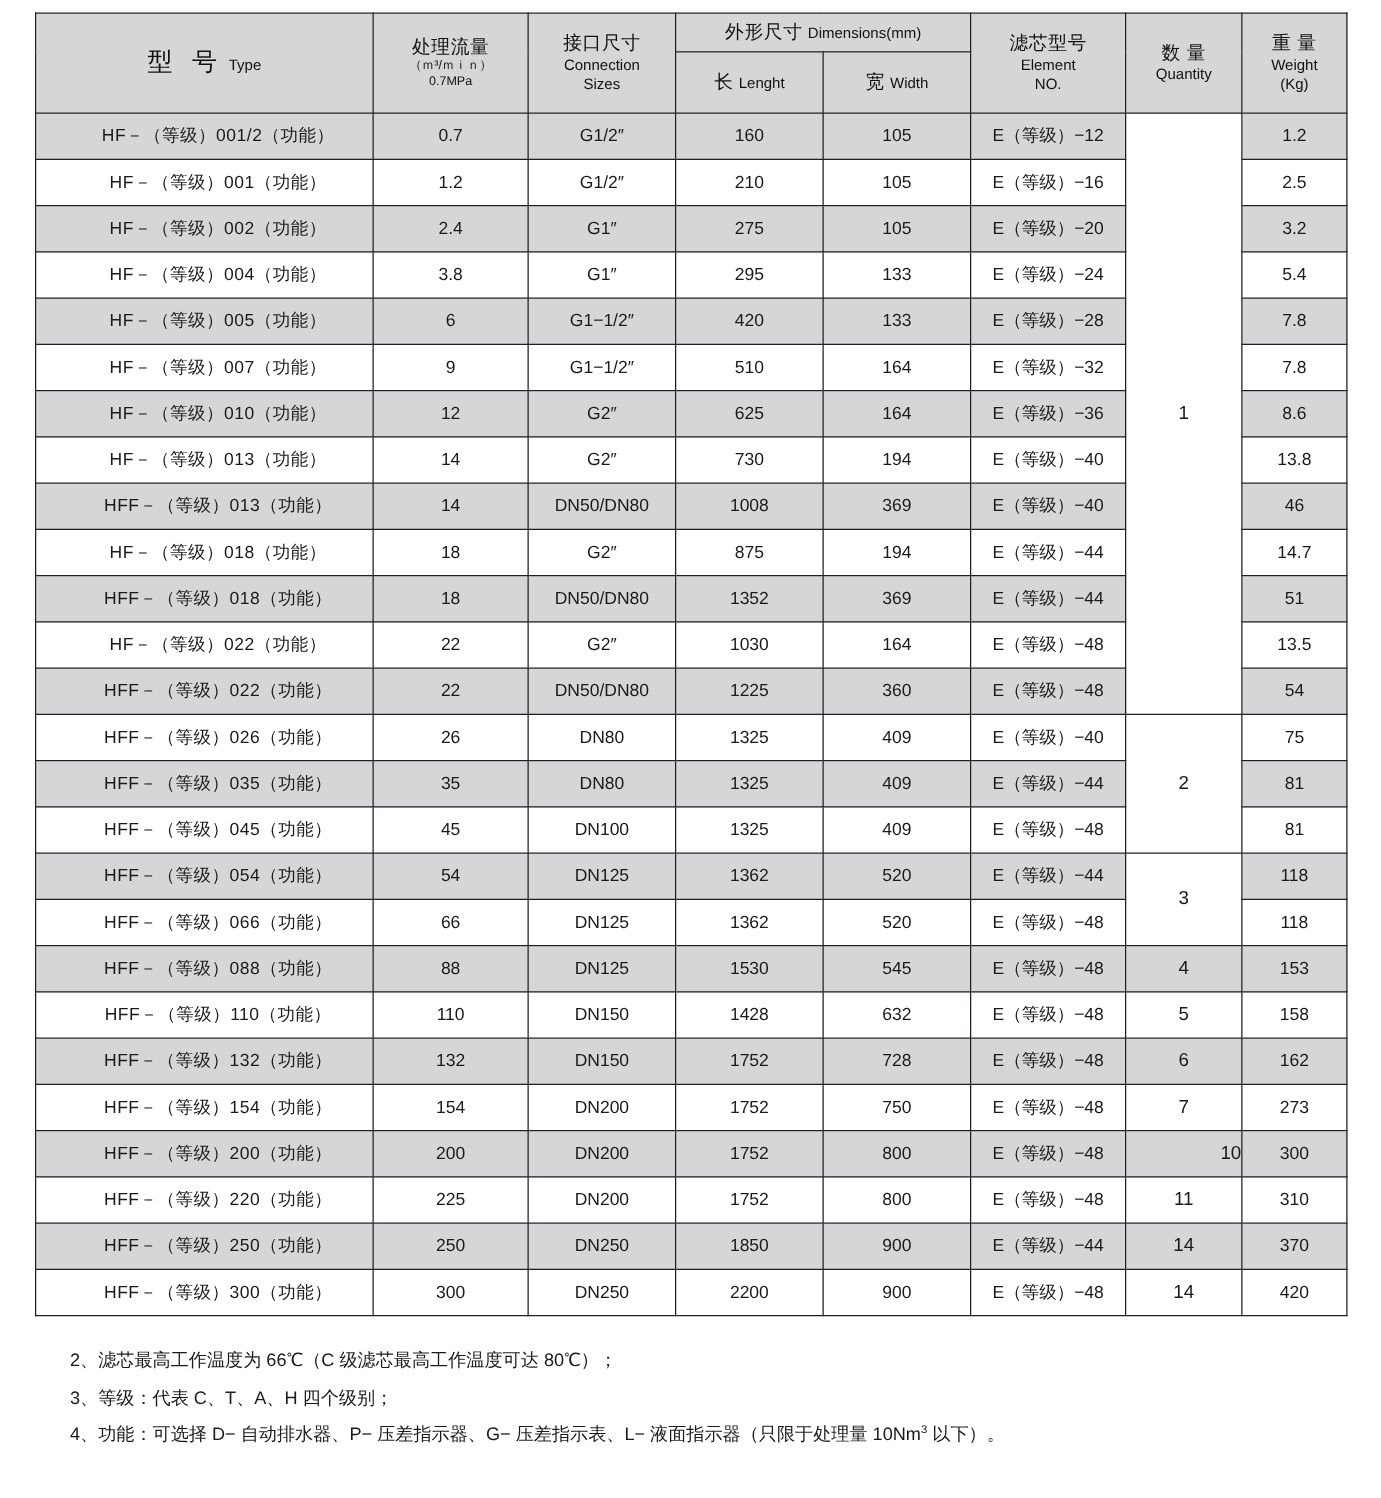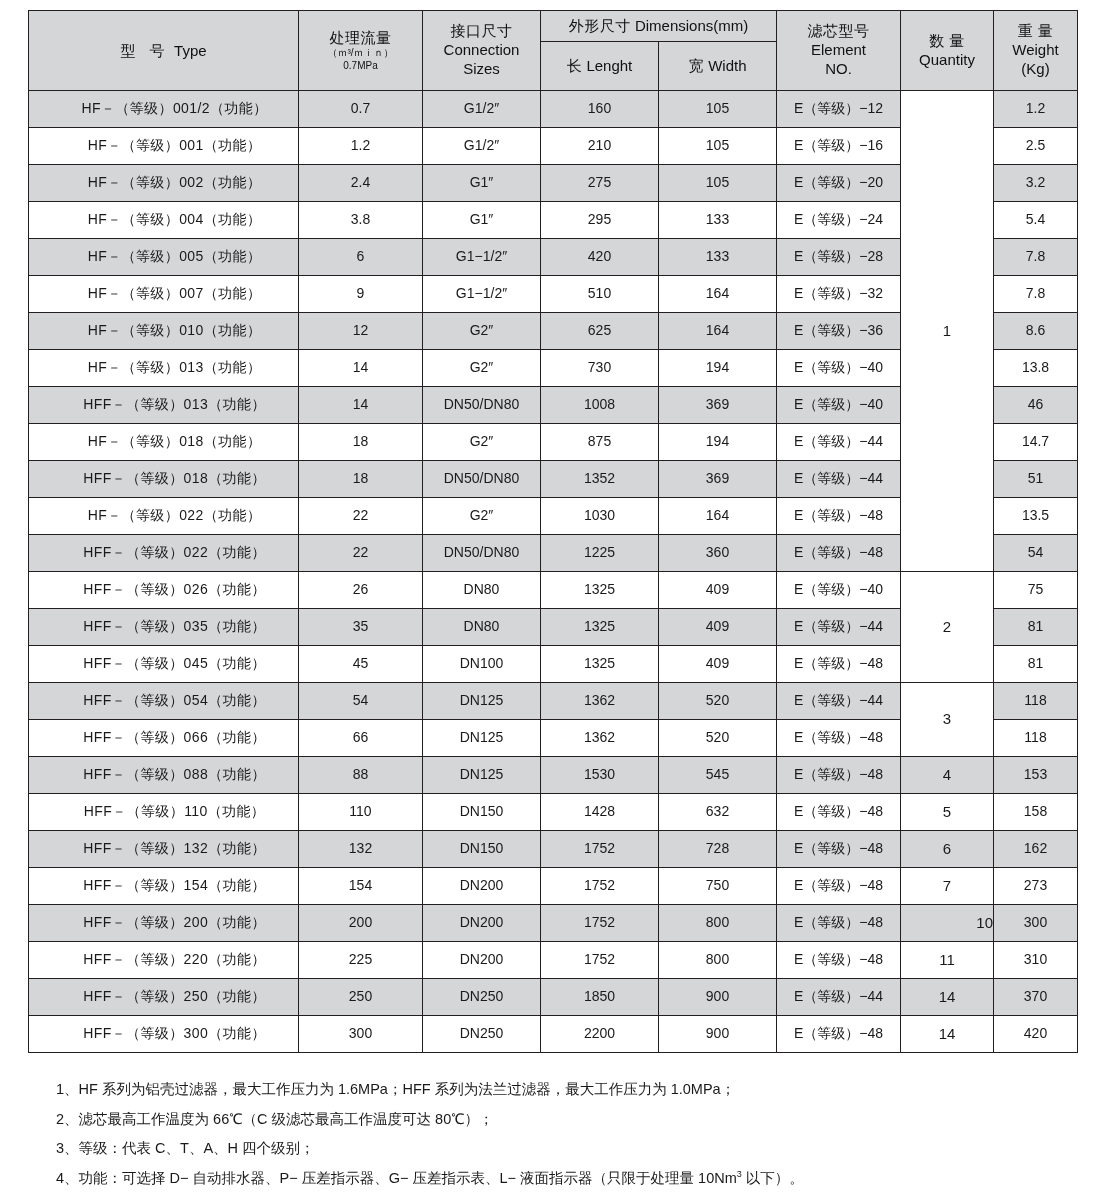--- a/index.html
+++ b/index.html
@@ -49,25 +49,25 @@
   }
   .hdr-sub {
     height: 48px;
     font-size: 15px;
   }
   .cn {
     font-size: 15px;
     letter-spacing: 0.5px;
   }
   .cn-wide {
-    font-size: 15px;
+    font-size: 20px;
     letter-spacing: 4px;
   }
   .en {
-    font-size: 15px;
+    font-size: 12px;
   }
   .small {
     font-size: 10px;
   }
   .hdr-type {
     font-size: 16px;
   }
   .hdr-type .cn-wide { letter-spacing: 5px; }
   tbody td {
     height: 36px;
@@ -413,21 +413,20 @@
           <td>2200</td>
           <td>900</td>
           <td>E（等级）−48</td>
           <td class="qty-cell" rowspan="1">14</td>
           <td>420</td>
         </tr>
       </tbody>
   </table>
 
   <div class="notes">
-    <div>1、HF 系列为铝壳过滤器，最大工作压力为 1.6MPa；HFF 系列为法兰过滤器，最大工作压力为 1.0MPa；</div>
     <div>2、滤芯最高工作温度为 66℃（C 级滤芯最高工作温度可达 80℃）；</div>
     <div>3、等级：代表 C、T、A、H 四个级别；</div>
     <div>
       <span>4、功能：可选择 D− 自动排水器、P− 压差指示器、G− 压差指示表、L− 液面指示器（只限于处理量 10Nm</span><sup>3</sup><span> 以下）。</span>
     </div>
   </div>
 
 </div>
 
 </body></html>

